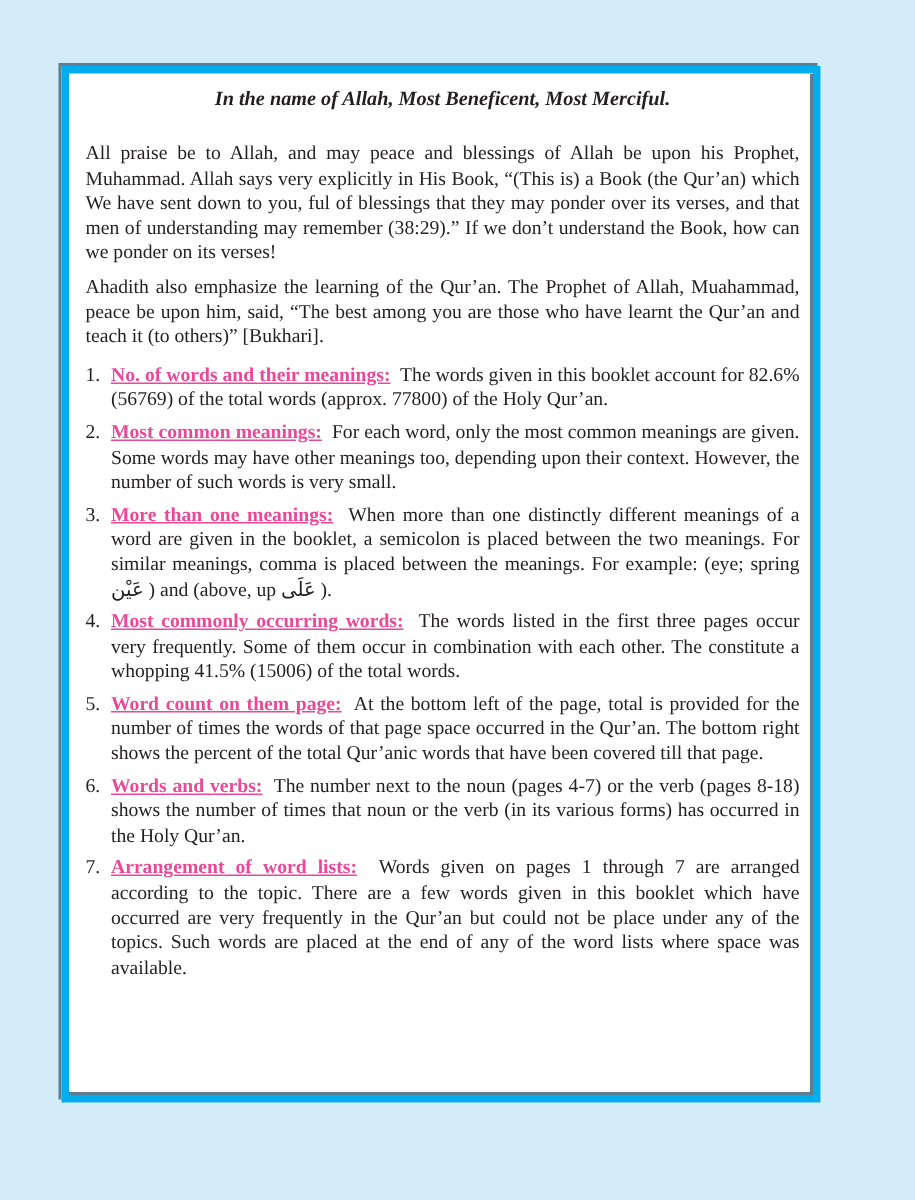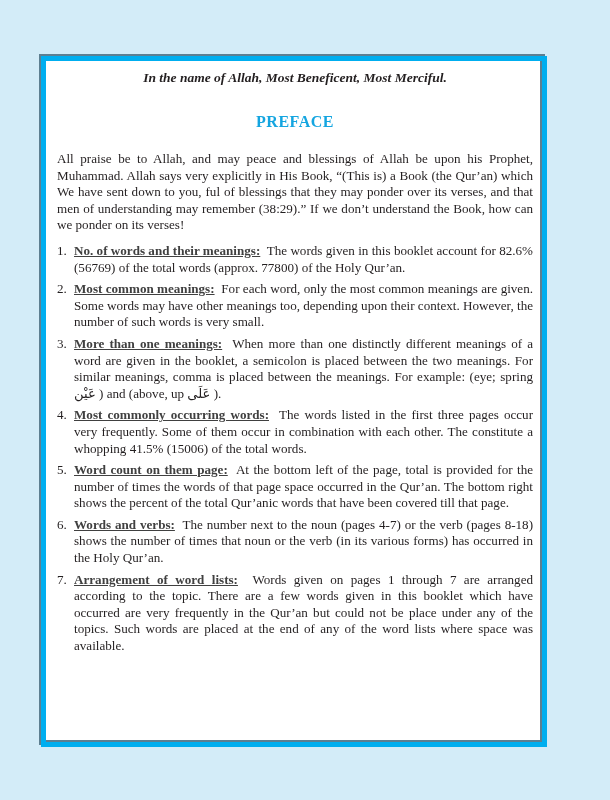--- a/index.html
+++ b/index.html
@@ -5,21 +5,21 @@
   html, body { margin: 0; padding: 0; }
   body {
     width: 610px; height: 800px;
     background: #d3ecf8;
     font-family: "Liberation Serif", "DejaVu Serif", "DejaVu Sans", serif;
     position: relative;
     overflow: hidden;
   }
   .content-frame {
     position: absolute;
-    left: 41px; top: 56px;
+    left: 41px; top: 44px;
     width: 506px; height: 691px;
     box-sizing: border-box;
     background: #ffffff;
     border: 5px solid #00aeef;
     box-shadow: -2px -2px 0 0 #5d7f91, inset -2px -2px 0 0 #5d7f91;
     padding: 5px 9px 0 11px;
     overflow: hidden;
     color: #231f20;
   }
   .bismillah {
@@ -55,37 +55,37 @@
   }
   .list-item-number {
     flex: none;
     width: 17px;
   }
   .list-item-body {
     flex: 1;
     text-align: justify;
   }
   .list-item-heading {
-    color: #404040;
+    color: #ec4899;
     font-weight: bold;
     text-decoration: underline;
   }
   .heading-gap { white-space: pre; }
 </style>
 </head>
 <body>
 
 <div class="content-frame">
 
   <div class="bismillah">In the name of Allah, Most Beneficent, Most Merciful.</div>
 
-  <div class="preface-title">PREFACE</div>
 
   <div class="body-copy">
     <p>All praise be to Allah, and may peace and blessings of Allah be upon his Prophet, Muhammad. Allah says very explicitly in His Book, “(This is) a Book (the Qur’an) which We have sent down to you, ful of blessings that they may ponder over its verses, and that men of understanding may remember (38:29).”  If we don’t understand the Book, how can we ponder on its verses!</p>
+    <p>Ahadith also emphasize the learning of the Qur’an. The Prophet of Allah, Muahammad, peace be upon him, said,  “The best among you are those who have learnt the Qur’an and teach it (to others)” [Bukhari].</p>
 
     <div class="points-list">
 
       <div class="list-item">
         <span class="list-item-number">1.</span>
         <span class="list-item-body"><span class="list-item-heading">No. of words and their meanings:</span><span class="heading-gap">  </span><span>The words given in this booklet account for 82.6% (56769) of the total words (approx. 77800) of the Holy Qur’an.</span></span>
       </div>
 
       <div class="list-item">
         <span class="list-item-number">2.</span>

